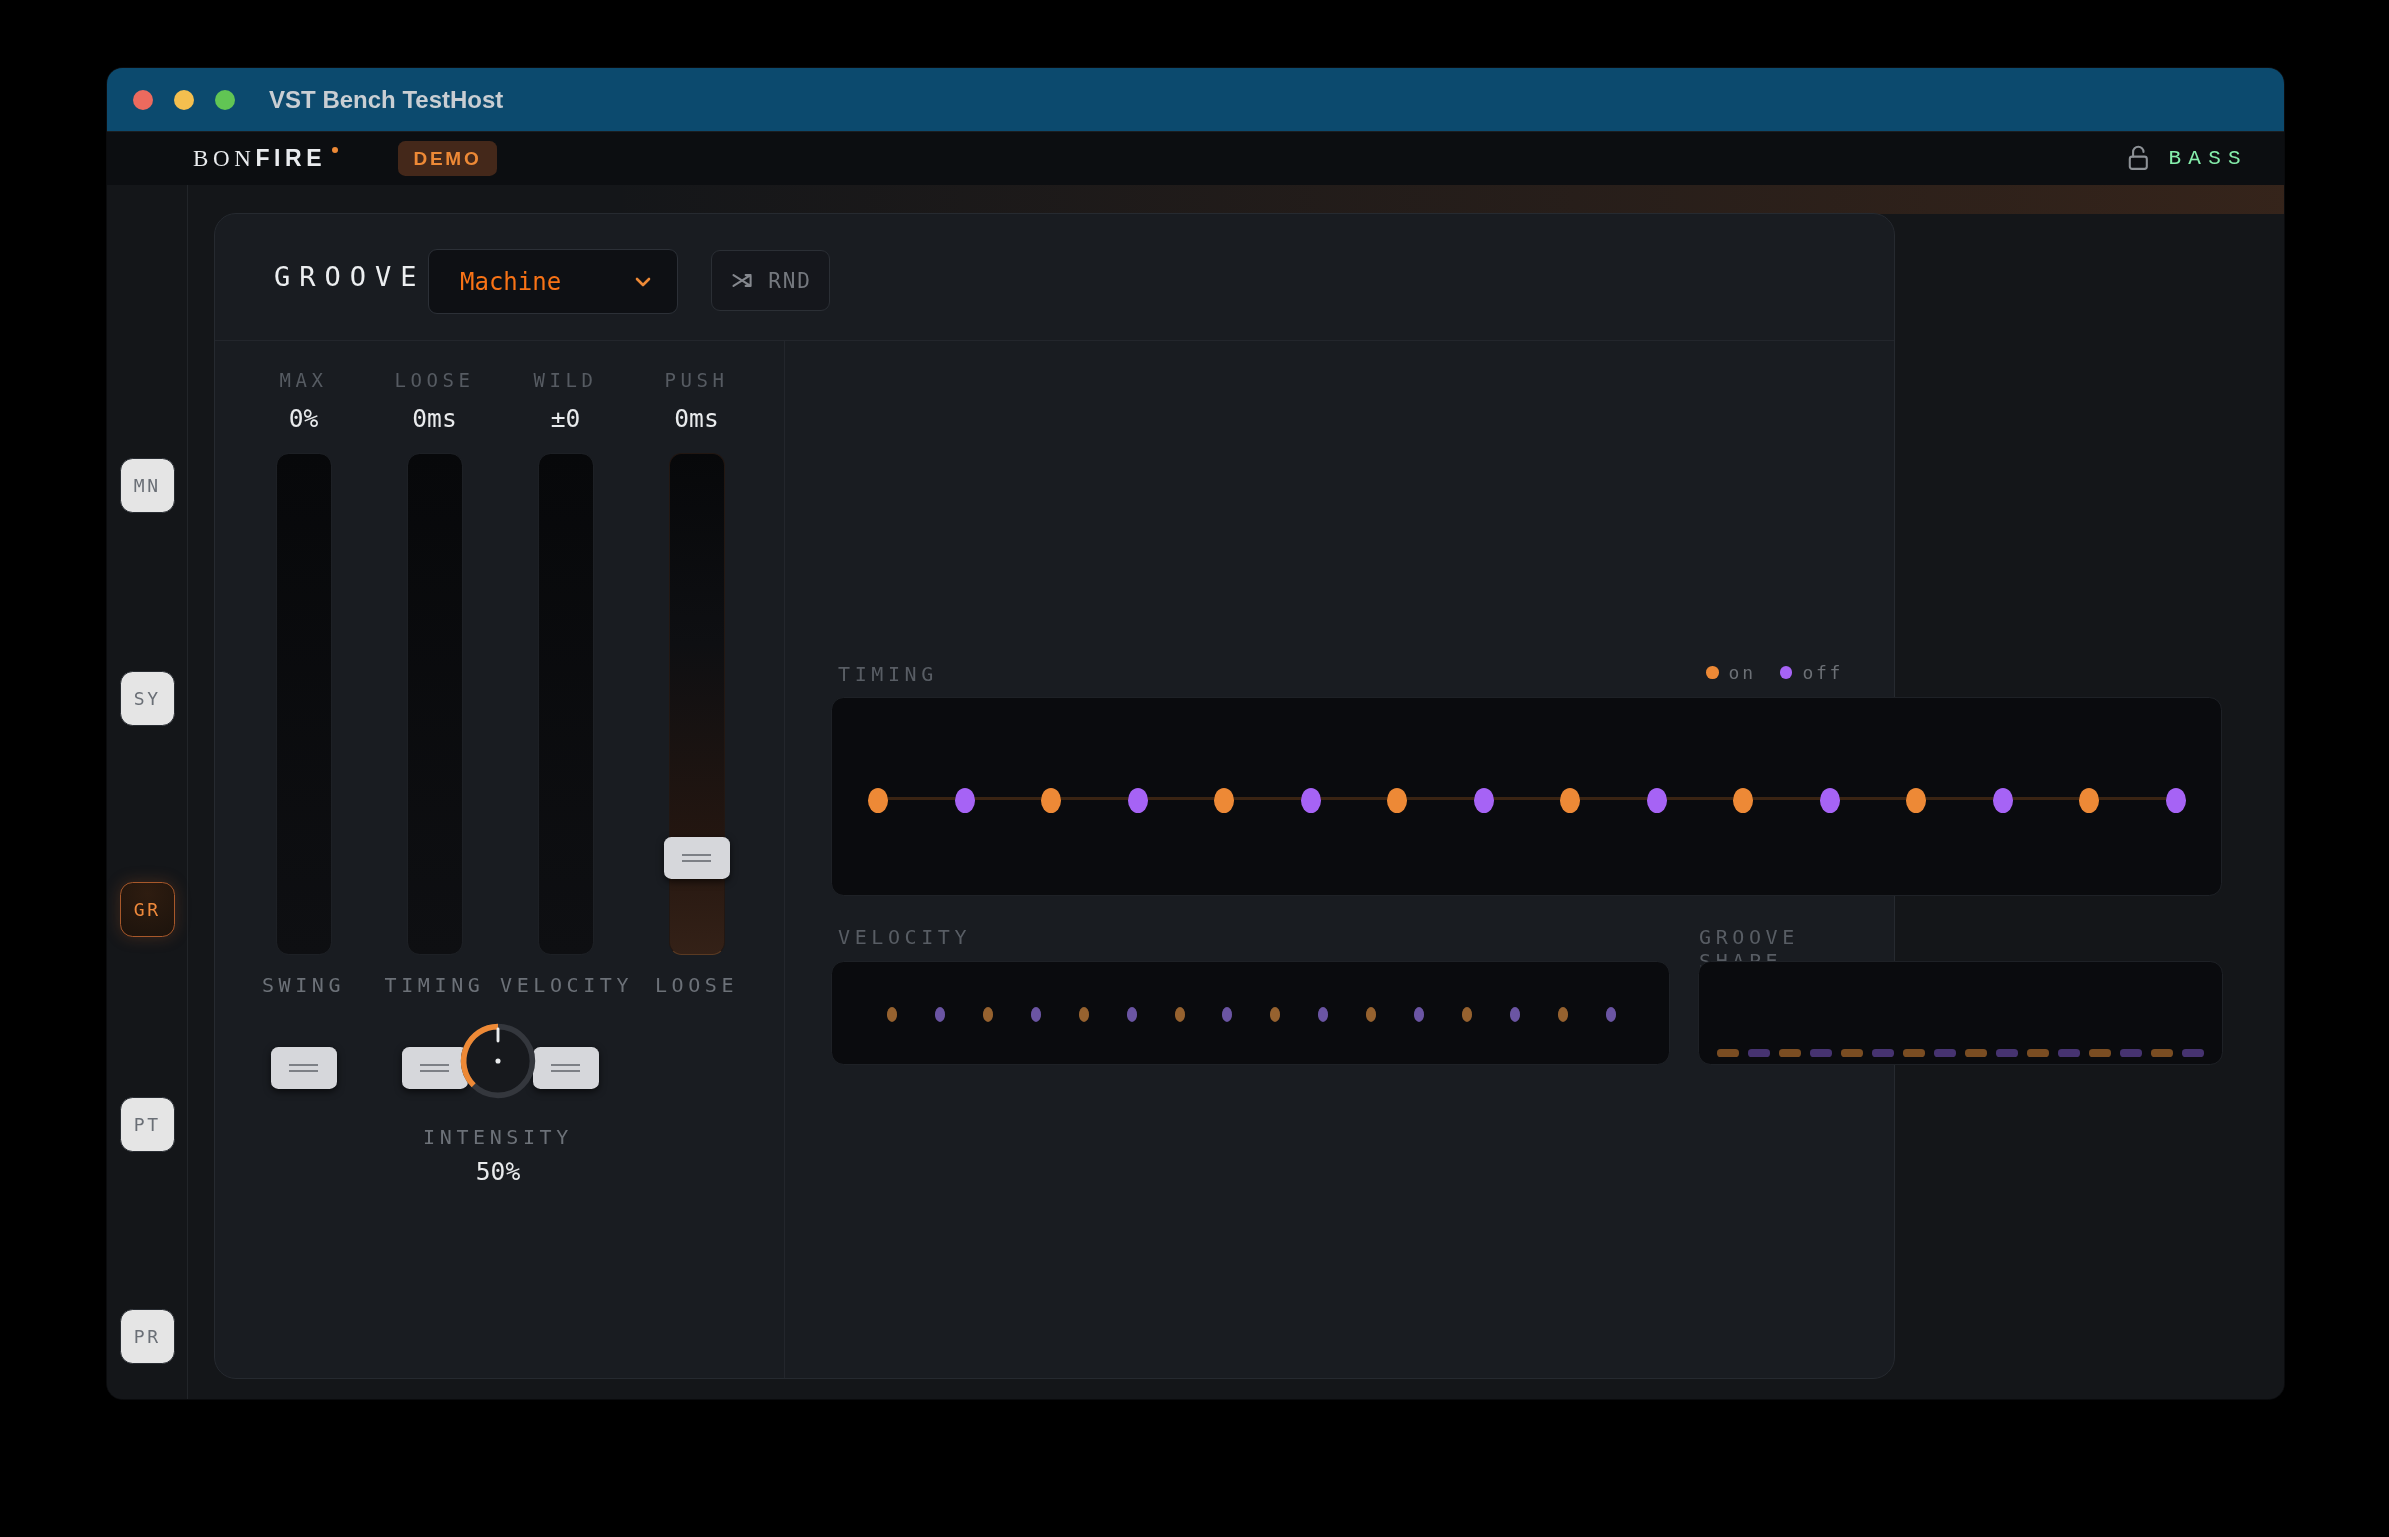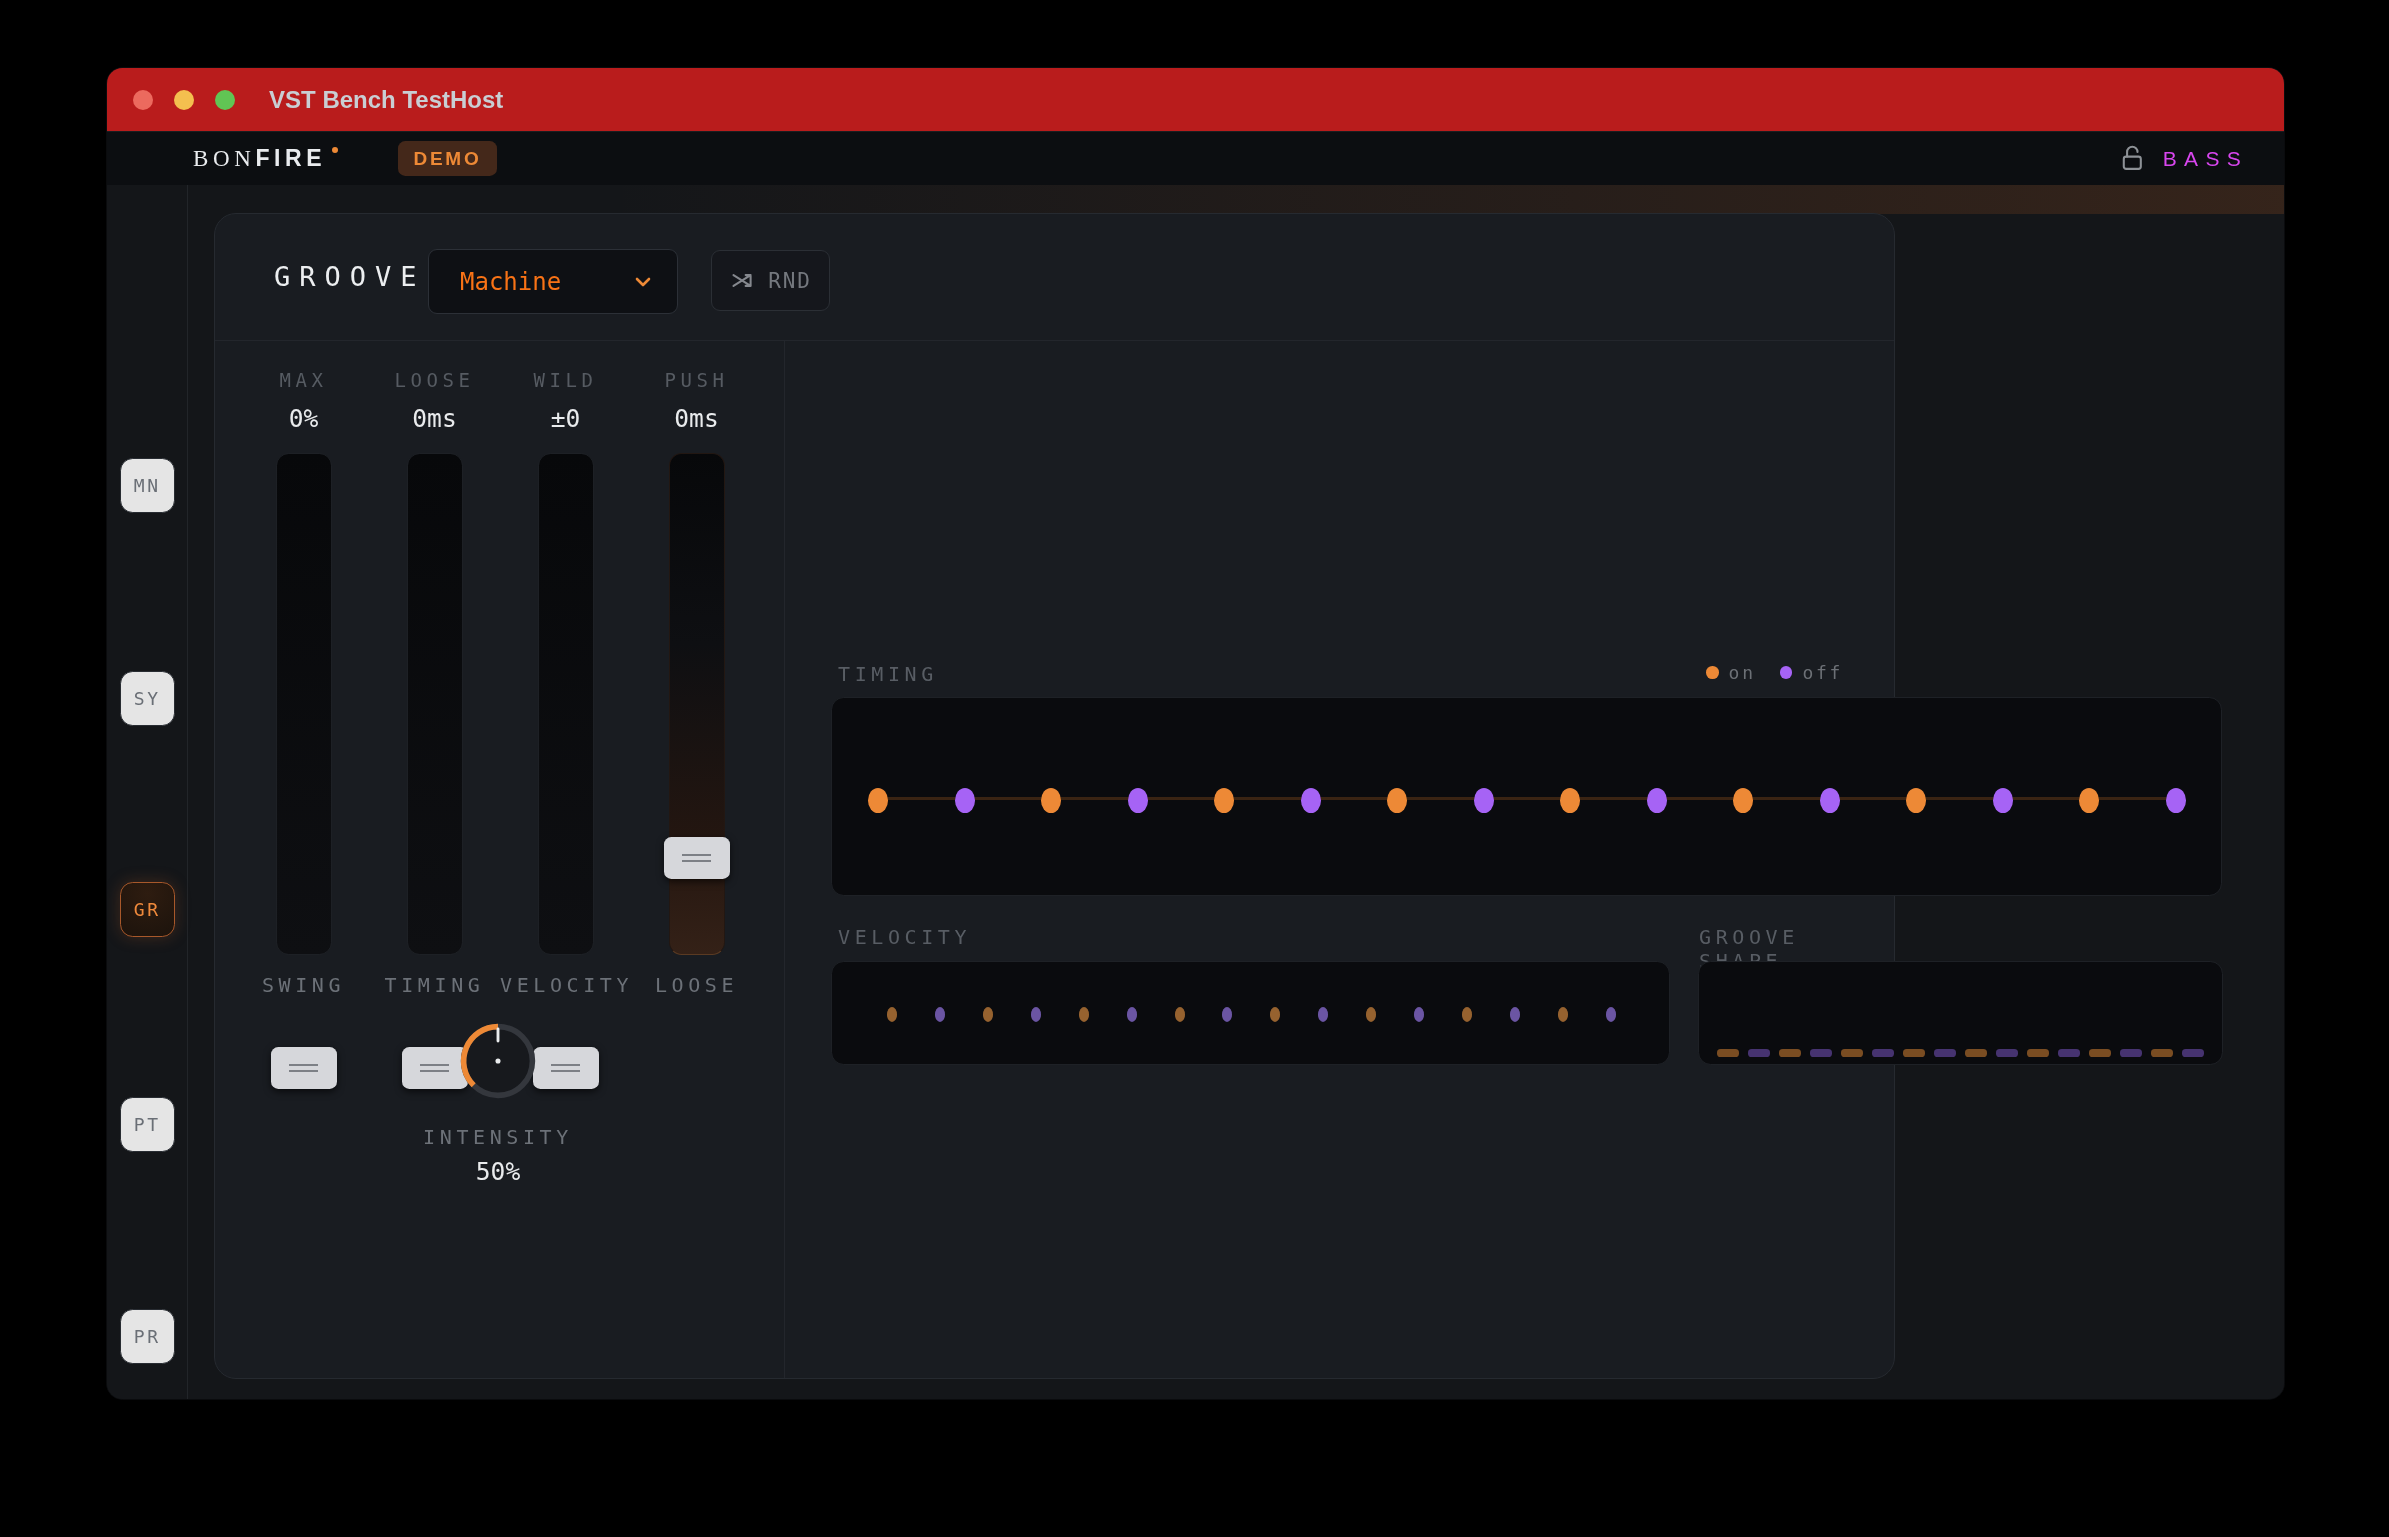--- a/index.html
+++ b/index.html
@@ -9,41 +9,41 @@
     overflow:hidden; font-family:"DejaVu Sans Mono", monospace;
   }
   
   .window {
     position:absolute; left:106px; top:67px; width:2179px; height:1333px;
     background:#141619; border-radius:16.4px; overflow:hidden;
     box-shadow:0 27px 73px rgba(0,0,0,.8); border:0.9px solid #0a0b0d;
   }
   .titlebar {
     position:absolute; left:0; top:0; width:100%; height:64px;
-    background:#b91c1c; border-bottom:0.9px solid #1a1d20;
+    background:#0c4a6e; border-bottom:0.9px solid #1a1d20;
     display:flex; align-items:center;
   }
   .tl { width:20px; height:20px; border-radius:50%; margin-right:21px; }
   .tl.red{ background:#EC6A5E; margin-left:26.4px;} .tl.yellow{ background:#F4BF4F;} .tl.green{ background:#61C554;}
   .win-title { font-family:"Liberation Sans", sans-serif; font-weight:bold; font-size:24px; color:#c9ced3; margin-left:12.7px; }
   
   .nav {
     position:absolute; left:0; top:64px; width:100%; height:53px;
     background:#0c0e11; display:flex; align-items:center;
   }
   .brand { margin-left:86px; font-family:"Liberation Sans", sans-serif; font-size:23px; letter-spacing:4.6px; color:#e9ebee; }
   .brand .light{ font-weight:300;font-family:Liberation Serif, serif; } .brand .bold{ font-weight:800; }
   .brand-dot { display:inline-block; width:6.4px; height:6.4px; border-radius:50%; background:#ED8936; vertical-align:top; margin-left:5.5px; margin-top:1.8px;}
   .demo-badge {
     margin-left:60px; background:#44281a; color:#ED8936; border-radius:7.3px;
     font-family:"Liberation Sans", sans-serif; font-weight:800; font-size:19px; letter-spacing:2.7px;
     padding:6.4px 15.5px;
   }
   .nav-right { position:absolute; right:36px; top:0; height:100%; display:flex; align-items:center; gap:18px; }
-  .bass-label { font-family:Liberation Sans, sans-serif; font-size:21px; letter-spacing:7.3px; color:#d946ef; }
+  .bass-label { font-family:Liberation Mono, monospace; font-size:21px; letter-spacing:7.3px; color:#86efac; }
   
   .content { position:absolute; left:0; top:117px; width:100%; height:1217px; background:#141619; }
   .glow-band { position:absolute; left:81px; top:0; right:0; height:29px;
     background:linear-gradient(to right, rgba(150,75,30,0) 20%, rgba(170,85,32,.22)); }
   .side-divider { position:absolute; left:80px; top:0; width:0.9px; height:100%; background:#222529; }
   .side-btn {
     position:absolute; left:12.7px; width:55px; height:55px; border-radius:12.7px;
     border:0.9px solid #282c32; background:#e5e5e5; color:#6a6f76;
     font-size:18px; letter-spacing:2.7px; display:flex; align-items:center; justify-content:center;
   }

